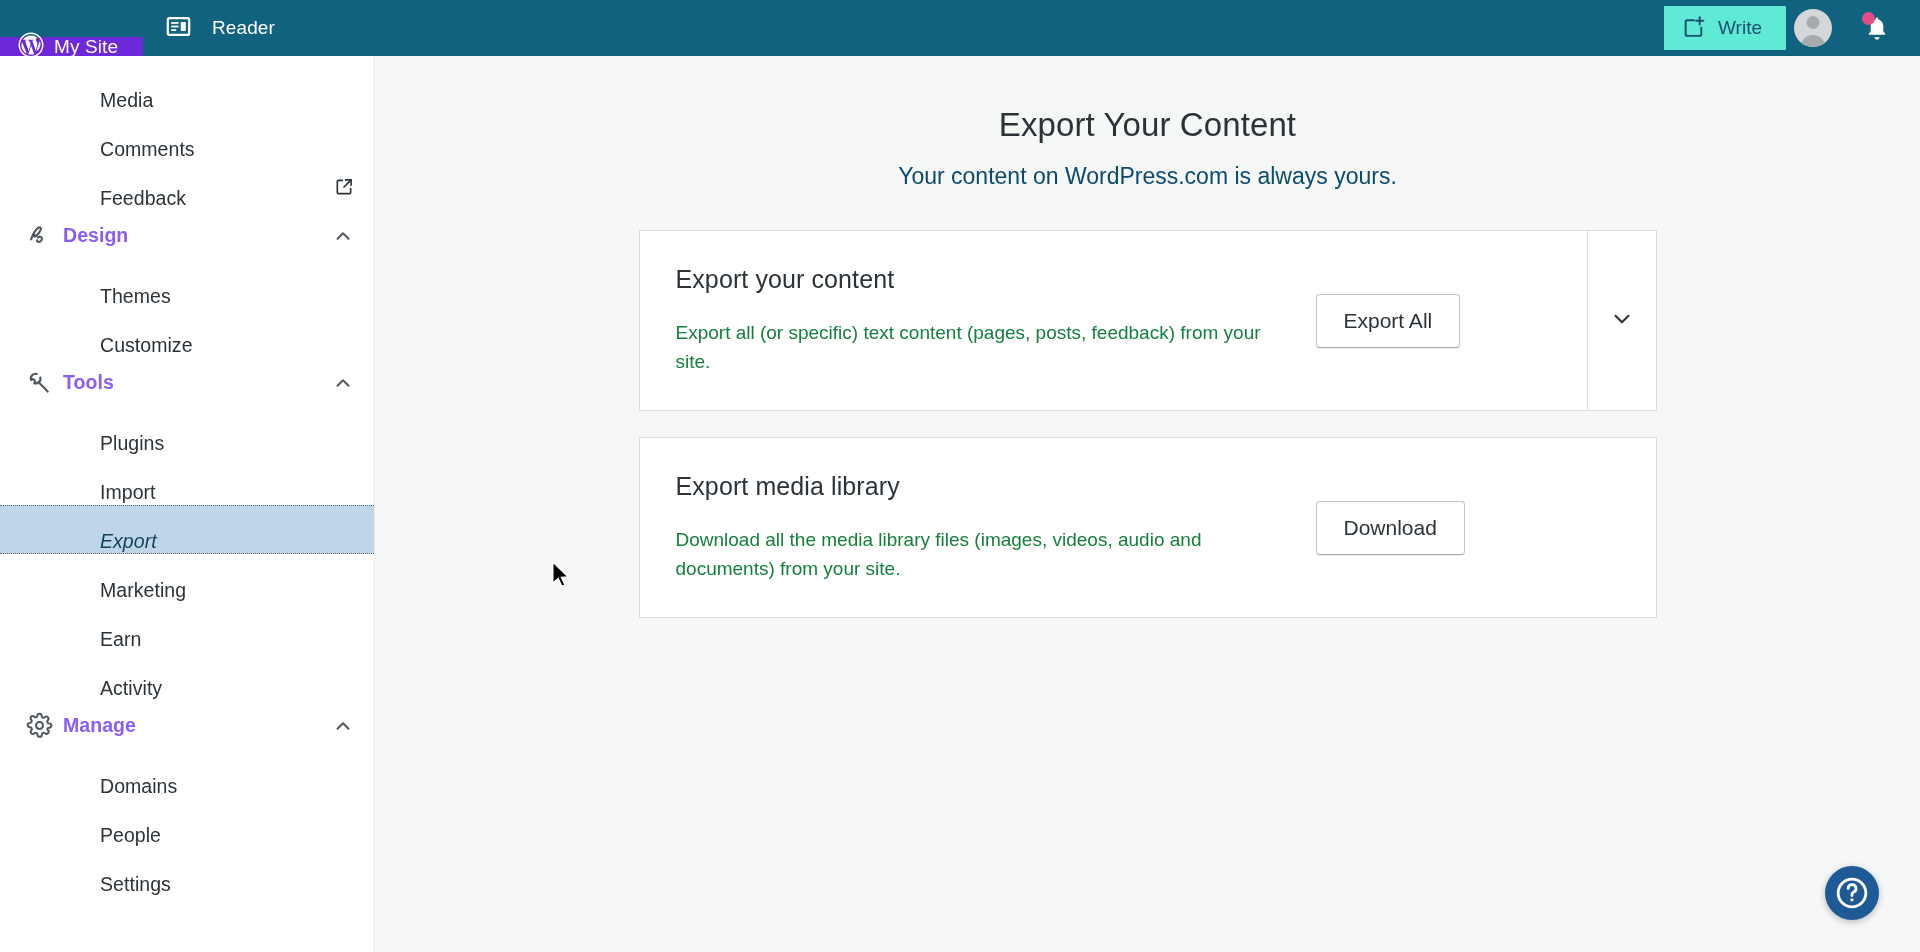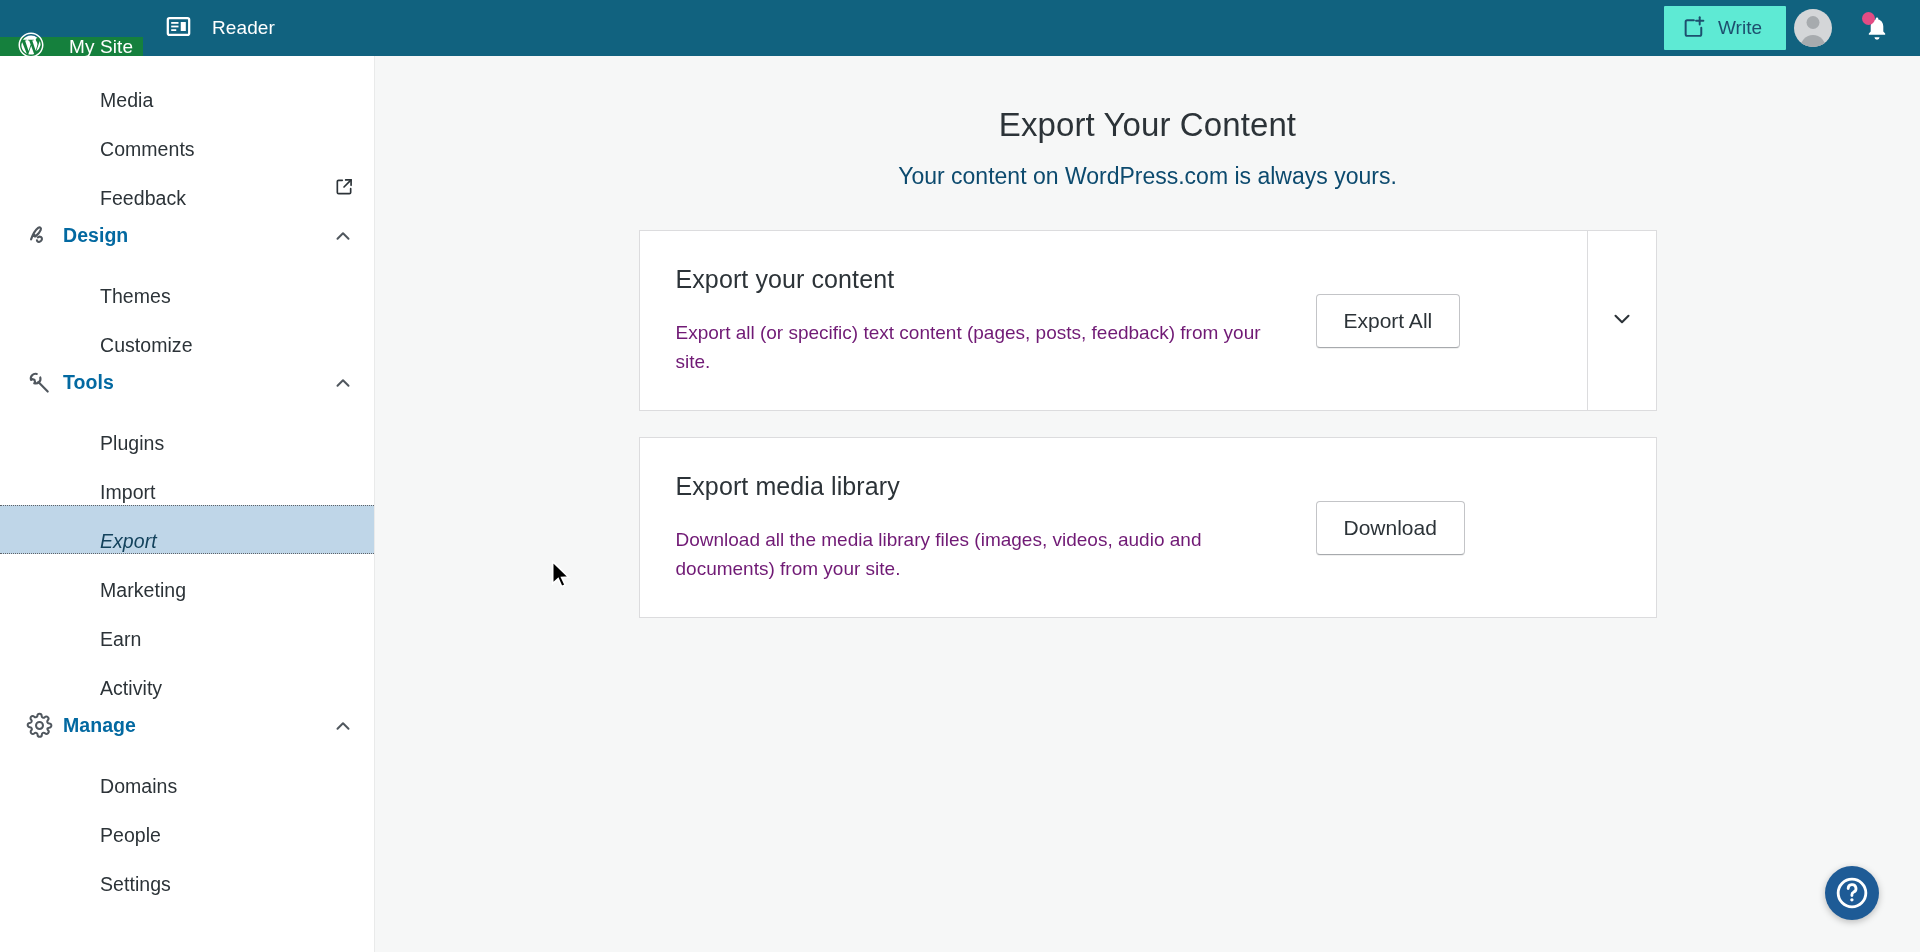--- a/index.html
+++ b/index.html
@@ -19,24 +19,24 @@
     position: absolute;
     top: 0; left: 0;
     width: 1920px; height: 56px;
     background: #11627f;
     display: flex;
     align-items: stretch;
     z-index: 40;
   }
   .mh-mysite {
     width: 143px;
-    background: #15803d;
-    display: flex;
-    align-items: center;
-    gap: 23px;
+    background: #6d28d9;
+    display: flex;
+    align-items: center;
+    gap: 8px;
     padding-left: 16px;
     cursor: pointer;
     margin-top: 37px;
   }
   .mh-mysite .wp-logo { flex: 0 0 auto; display: block; }
   .mh-label {
     color: #ffffff;
     font-size: 19px;
     letter-spacing: .1px;
     white-space: nowrap;
@@ -149,21 +149,21 @@
   }
   .nav-item .nav-icon.blank { visibility: hidden; }
   .nav-text {
     font-size: 19.5px;
     color: #2c3338;
     white-space: nowrap;
     letter-spacing: .05px;
   }
   .nav-item.is-header .nav-text {
     font-weight: bold;
-    color: #0369a1;
+    color: #8b5cf6;
     text-align: right;
   }
   .nav-item .nav-trail {
     margin-left: auto;
     display: flex;
     align-items: center;
   }
 
   .nav-item.is-child { padding-left: 63px; }
   .nav-item.is-child .nav-text { color: #2c3338; margin-top: 23px; }
@@ -224,21 +224,21 @@
   .card-heading {
     font-size: 25px;
     font-weight: normal;
     color: #2c3338;
     letter-spacing: .1px;
   }
   .card-desc {
     margin-top: 24px;
     font-size: 19px;
     line-height: 29px;
-    color: #701a75;
+    color: #15803d;
   }
   .card-action { flex: 0 0 auto; display: flex; align-items: center; }
 
   .btn {
     background: #ffffff;
     border: 1px solid #c3c4c7;
     border-bottom-color: #a7aaad;
     border-radius: 4px;
     color: #2c3338;
     font-family: inherit;

